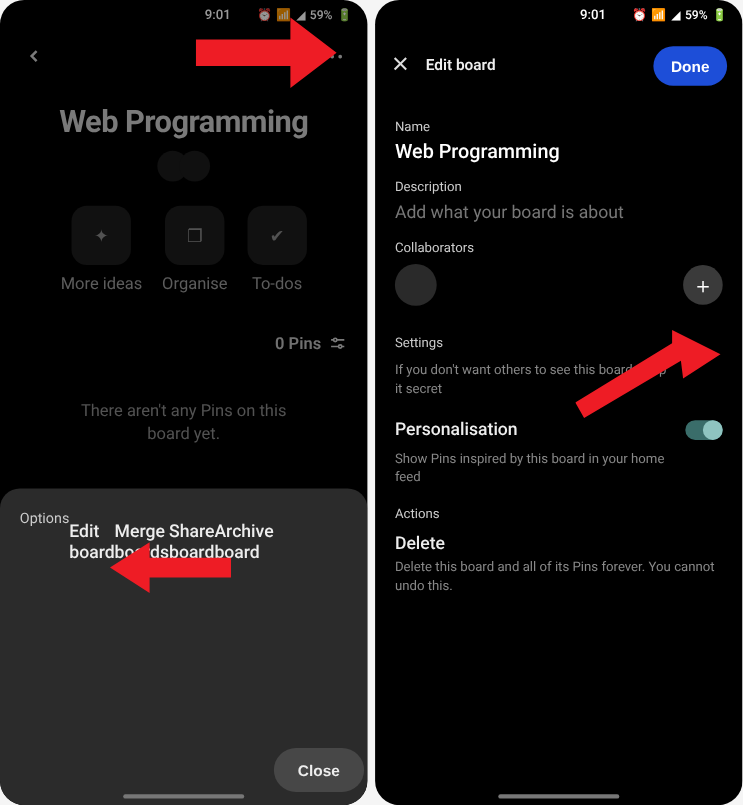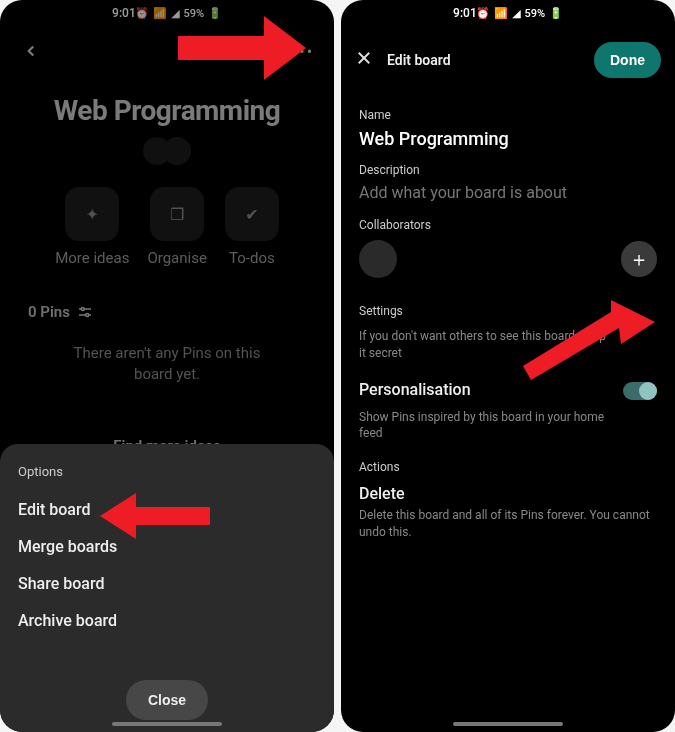--- a/index.html
+++ b/index.html
@@ -20,25 +20,26 @@
     border-radius: 22px;
     overflow: hidden;
     color: #fff;
   }
 
   
   .status-bar {
     height: 26px;
     display: flex;
     align-items: center;
-    justify-content: center;
+    justify-content: flex-end;
     padding: 0 14px;
     font-size: 12px;
     color: #fff;
     font-weight: 500;
+    gap: 24px;
   }
   .status-right {
     display: flex;
     align-items: center;
     gap: 4px;
     font-size: 11px;
   }
   .dimmer { filter: brightness(0.6); }
 
   
@@ -78,46 +79,46 @@
   }
   .action-tile {
     width: 54px; height: 54px; border-radius: 14px;
     background: #1c1c1c;
     display: flex; align-items: center; justify-content: center;
     color: #888;
   }
   .action-label { font-size: 15px; color: #999; }
 
   .pins-row {
-    display: flex; align-items: center; justify-content: flex-start;
-    padding: 0 28px; margin-top: 30px;
+    display: flex; align-items: center; justify-content: flex-end;
+    padding: 0 12px; margin-top: 30px;
   }
   .pins-count { font-size: 15px; color: #bbb; font-weight: 600; }
   .empty-msg {
     text-align: center; color: #888; font-size: 15px;
-    margin-top: 16px; padding: 0 64px; line-height: 1.4;
+    margin-top: 36px; padding: 0 64px; line-height: 1.4;
   }
   .find-more {
     text-align: center; color: #bbb; font-size: 15px;
     margin-top: 52px; font-weight: 600;
   }
 
   
   .thumbs-row {
     margin-top: 14px; padding: 0 6px;
     display: flex; gap: 4px; height: 28px;
   }
   .thumb-stub { flex:1; border-radius: 10px 10px 0 0; }
   .options-sheet {
     position: absolute; bottom: 0; left: 0; right: 0;
     height: 288px;
     background: #2b2b2b;
     border-radius: 18px 18px 22px 22px;
     padding: 20px 18px 12px;
-    display: flex; flex-direction: column;
+    display: flex; flex-direction: row;
   }
   .options-title { font-size: 13px; color: #ccc; margin-bottom: 12px; }
   .option-item {
     font-size: 16px; color: #eee; font-weight: 500;
     padding: 9px 0;
   }
   .close-btn {
     align-self: center; margin-top: auto;
     background: #474747; color: #eee;
     border: none; border-radius: 22px;
@@ -125,21 +126,21 @@
   }
 
   
   .edit-header {
     display: flex; align-items: center; justify-content: space-between;
     padding: 10px 14px;
     margin-top: 6px;
   }
   .edit-title { font-size: 14px; font-weight: 600; color: #eee; }
   .done-btn {
-    background: #0f766e; color: #fff; border: none;
+    background: #1d4ed8; color: #fff; border: none;
     border-radius: 22px; padding: 10px 16px;
     font-size: 14px; font-weight: 700;
   }
   .edit-body { padding: 10px 18px 0; }
   .field-label { font-size: 12px; color: #ccc; margin-top: 10px; margin-bottom: 6px; }
   .field-value { font-size: 18px; color: #fff; font-weight: 500; margin-bottom: 14px; }
   .field-placeholder { font-size: 16px; color: #777; margin-bottom: 16px; }
 
   .collab-row {
     display: flex; align-items: center; justify-content: space-between;

